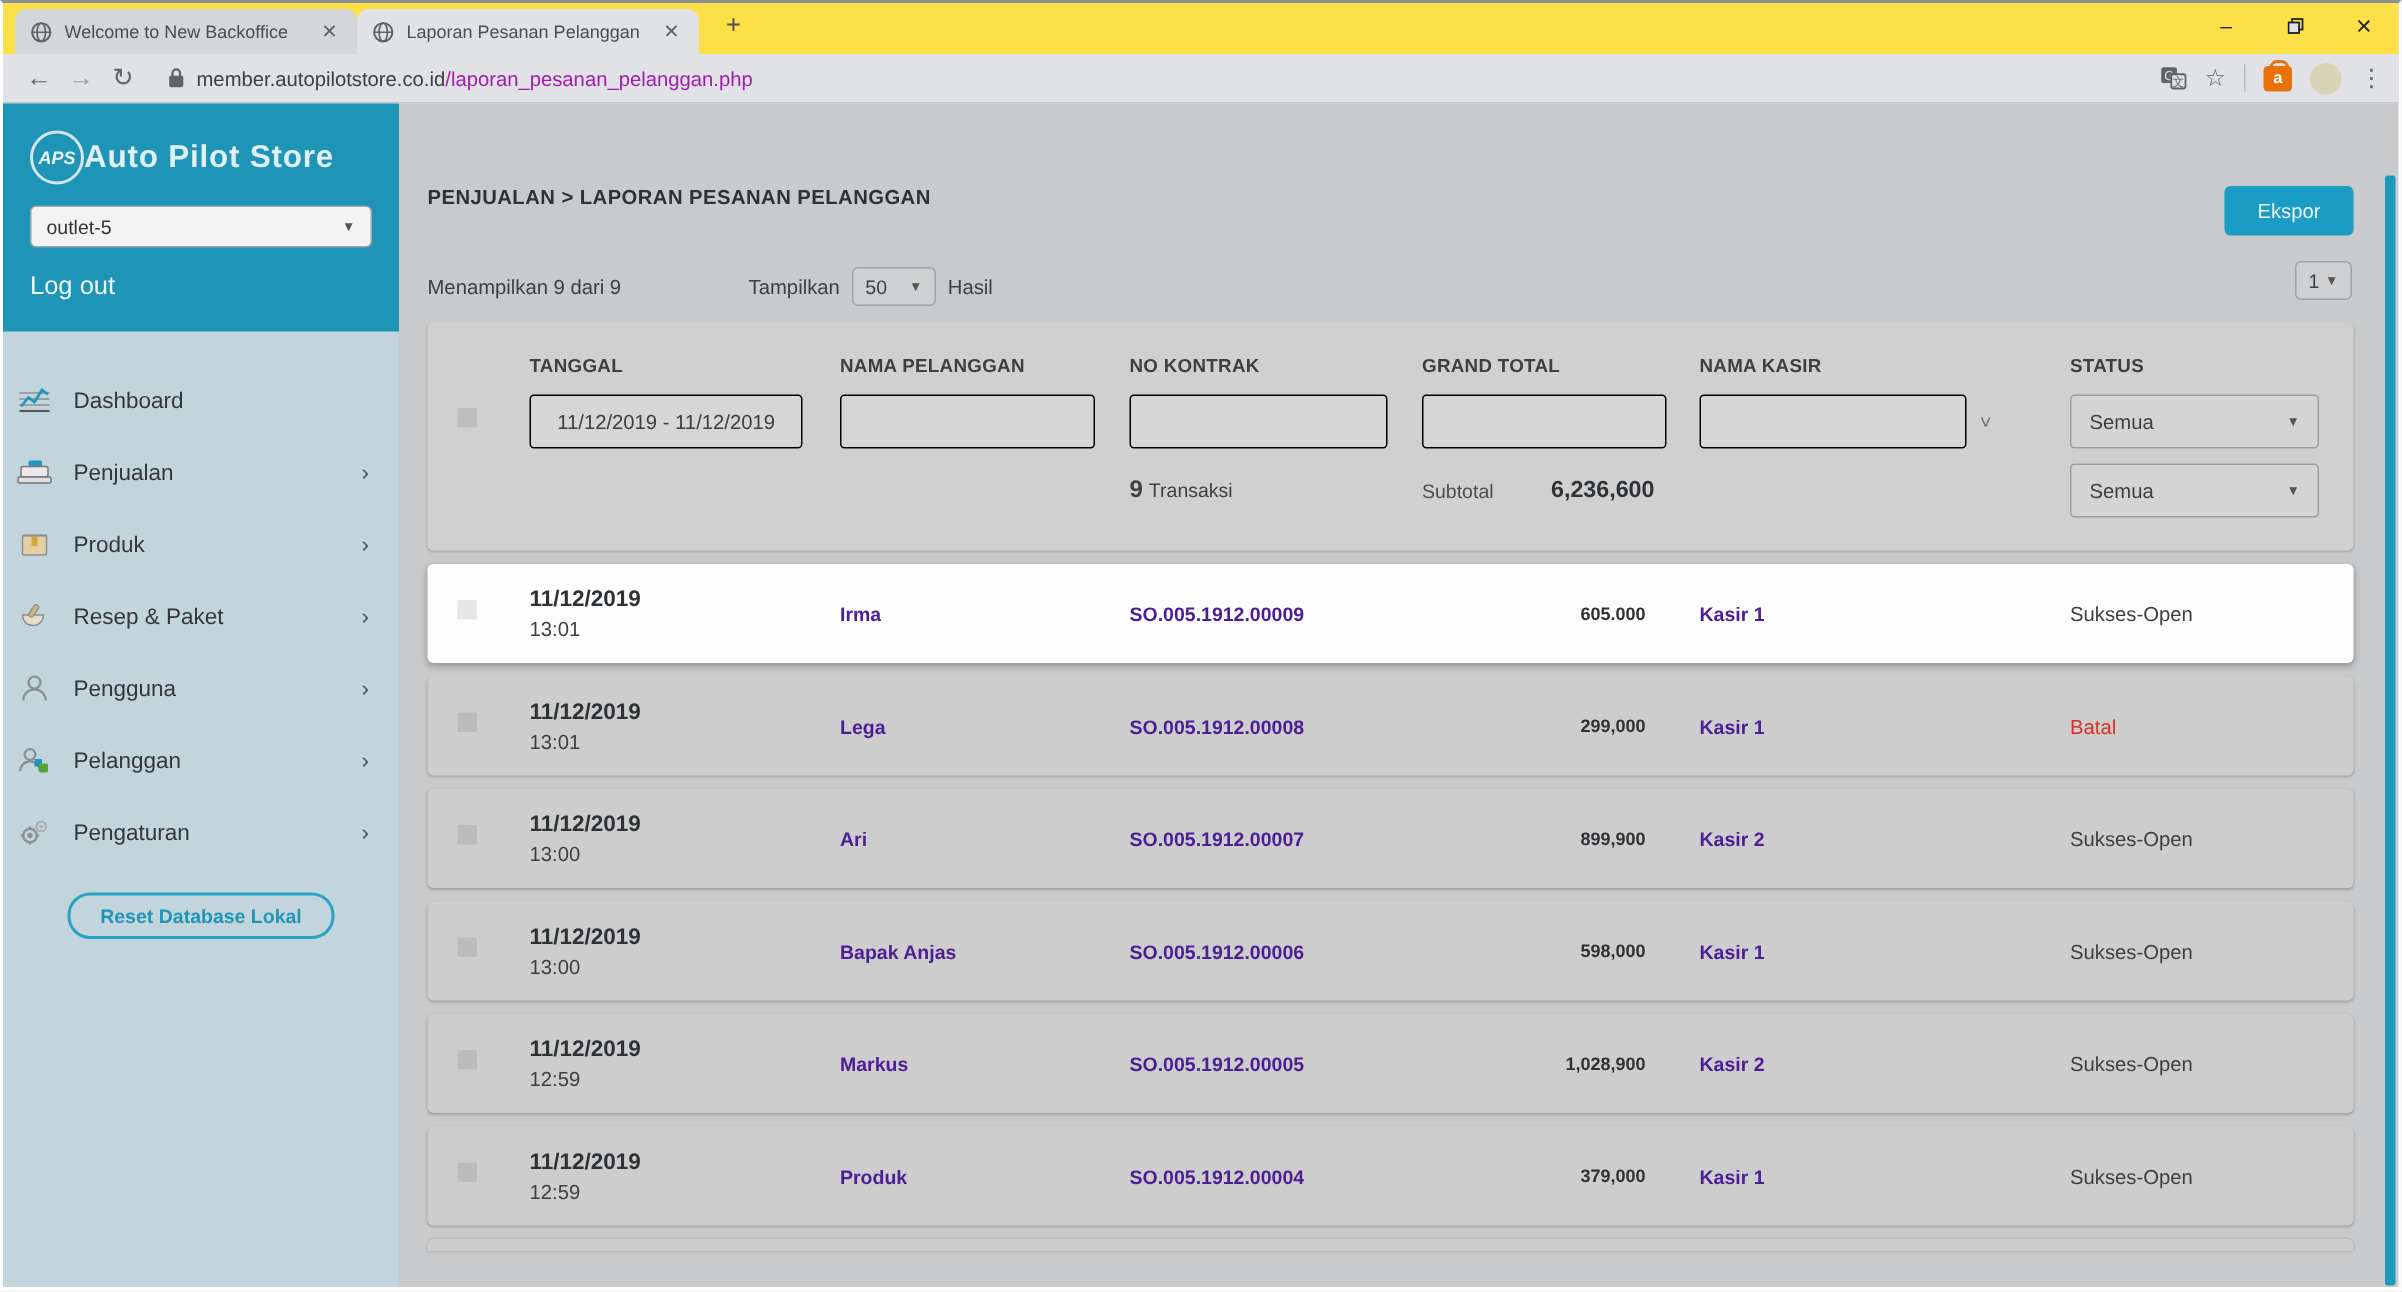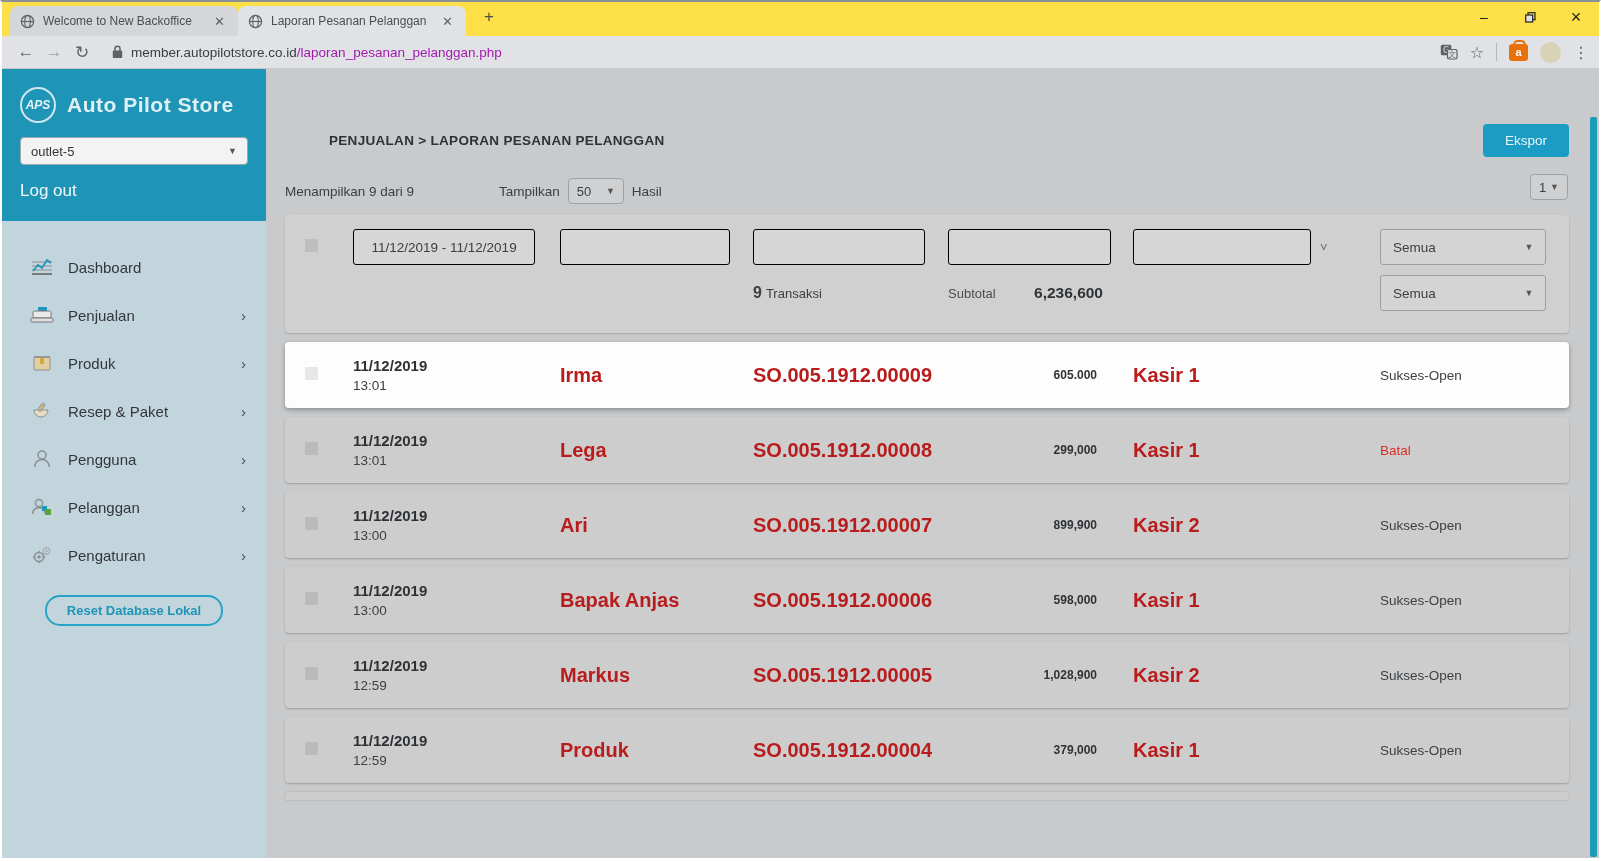--- a/index.html
+++ b/index.html
@@ -35,39 +35,39 @@
     display:flex; align-items:center; justify-content:center; position:relative; }
   .ext-badge:before { content:""; position:absolute; top:-4px; left:4px; width:9px; height:6px;
     border:2px solid #e8710a; border-bottom:none; border-radius:5px 5px 0 0; }
   .avatar { width:21px; height:21px; border-radius:50%; background:#d8d2b6; }
   .star, .kebab { color:#5f6368; font-size:16px; }
 
   
   .app { display:flex; height:calc(861px - 34px - 33px - 5px); }
   .sidebar { width:264px; flex:0 0 264px; background:#c3d5dc; display:flex; flex-direction:column; }
   .side-head { background:#1e95b7; padding:12px 18px 20px 18px; }
-  .brand-row { display:flex; align-items:center; gap:11px; padding:6px 0 14px 0;text-align:center; }
+  .brand-row { display:flex; align-items:center; gap:0; padding:6px 0 14px 0;text-align:center; }
   .logo-circle { width:36px; height:36px; border-radius:50%; border:2px solid #cfe6ee; color:#e9f5f9;
     display:flex; align-items:center; justify-content:center; font-size:12px; font-style:italic; font-weight:bold; }
   .brand-name { color:#dff0f5; font-size:21px; font-weight:bold; letter-spacing:.5px; }
   .outlet-select { width:100%; height:28px; background:#f3f3f3; border:1px solid #9aa7ac; border-radius:4px;
     display:flex; align-items:center; justify-content:space-between; padding:0 10px; font-size:13px; color:#333; }
   .caret { font-size:9px; color:#555; }
   .logout { color:#eef7fa; font-size:17px; margin-top:16px; }
   .menu { padding:22px 0 0 0; }
-  .menu-item { display:flex; align-items:center; gap:14px; padding:12px 20px 12px 28px; font-size:15px; color:#33373a; }
+  .menu-item { display:flex; align-items:center; gap:14px; padding:12px 20px 12px 9px; font-size:15px; color:#33373a; }
   .menu-item .micon { width:24px; height:24px; flex:0 0 24px; display:flex; align-items:center; justify-content:center; }
   .menu-item .mlabel { flex:1; }
   .menu-item .chev { color:#4a4f53; font-size:15px; }
   .menu-item .chev.hidden { visibility:hidden; }
   .reset-btn { margin:16px auto 0 auto; display:block; padding:6px 20px; background:transparent; border:2px solid #29a3c4;
     border-radius:15px; color:#1e95b7; font-size:13px; font-weight:bold; }
 
   .main { flex:1; position:relative; padding:0 30px 0 19px; }
-  .crumb-row { display:flex; align-items:center; justify-content:space-between; margin-top:55px;margin-left:44px; }
+  .crumb-row { display:flex; align-items:flex-start; justify-content:space-between; margin-top:55px; }
   .breadcrumb { font-size:13.5px; font-weight:bold; color:#2f3235; letter-spacing:.3px; }
   .export-btn { background:#1b9cc4; color:#eaf6fa; border:none; border-radius:4px; padding:9px 22px; font-size:13.5px; }
   .meta-row { display:flex; align-items:center; margin-top:21px; font-size:13.5px; color:#3c4043; position:relative; }
   .meta-show { margin-left:85px; display:flex; align-items:center; gap:8px; }
   .mini-select { height:26px; min-width:56px; background:#cfd0d1; border:1px solid #9fa1a3; border-radius:4px;
     display:flex; align-items:center; justify-content:space-between; padding:0 8px; font-size:13px; color:#3c4043; }
   .page-select { position:absolute; right:1px; top:-4px; min-width:38px; }
 
   
   .grid { display:grid; grid-template-columns:48px 207px 193px 195px 185px 247px 1fr; align-items:center; padding-left:20px; }
@@ -89,21 +89,21 @@
   .subtotal-label { font-size:13px; color:#4a4e52; }
   .subtotal-value { font-size:15.5px; font-weight:bold; color:#303336; }
 
   .checkbox { width:13px; height:13px; background:rgba(0,0,0,.085); border-radius:1px; display:inline-block; }
 
   .row-card { background:#cdcdce; border-radius:4px; height:66px; margin-top:9px; box-shadow:0 1px 2px rgba(0,0,0,.22); }
   .row-card.highlight { background:#fdfdfd; box-shadow:0 2px 5px rgba(0,0,0,.3); }
   .row-card .grid { height:100%; }
   .cell-date .d { font-size:15px; font-weight:bold; color:#2f3235; }
   .cell-date .t { font-size:13.5px; color:#3c4043; margin-top:4px; }
-  .cell-plain { font-size:20px; font-weight:bold; color:#b91c1c; }
+  .cell-plain { font-size:13px; font-weight:bold; color:#4c1d95; }
   .cell-total { font-size:12px; font-weight:bold; color:#2f3235; text-align:right; padding-right:36px; }
   .cell-status { font-size:13.5px; }
   .partial-row { background:#cdcdce; border-radius:4px 4px 0 0; height:8px; margin-top:9px; box-shadow:0 0 2px rgba(0,0,0,.2); }
 
   .scroll-thumb { position:absolute; top:115px; bottom:1px; right:2px; width:7px; background:#1e9ab9; border-radius:2px; }
 </style>
 </head>
 <body>
 
 <div class="window">
@@ -291,20 +291,29 @@
           <span>Hasil</span>
         </span>
         <span class="mini-select page-select">
           <span>1</span>
           <span class="caret">▼</span>
         </span>
       </div>
 
       <div class="filter-card">
         <div class="grid">
+          <span></span>
+          <span class="col-head">TANGGAL</span>
+          <span class="col-head">NAMA PELANGGAN</span>
+          <span class="col-head">NO KONTRAK</span>
+          <span class="col-head">GRAND TOTAL</span>
+          <span class="col-head">NAMA KASIR</span>
+          <span class="col-head">STATUS</span>
+        </div>
+        <div class="grid">
           <span><span class="checkbox"></span></span>
           <span><input class="f-input date" value="11/12/2019 - 11/12/2019" style=""></span>
           <span><input class="f-input" style=""></span>
           <span><input class="f-input" style=""></span>
           <span><input class="f-input" style=""></span>
           <span class="kasir-wrap">
             <input class="f-input" style="">
             <span class="kasir-dd">˅</span>
           </span>
           <span>

